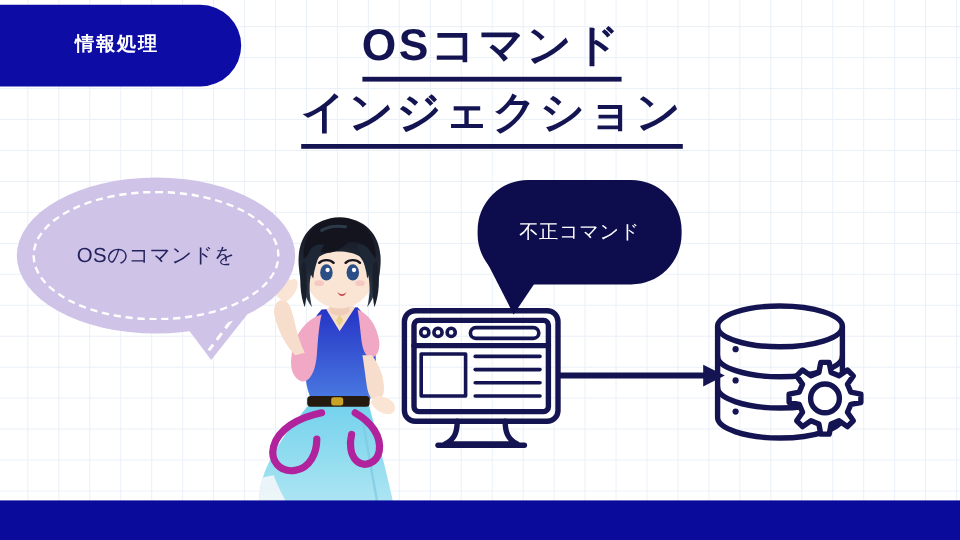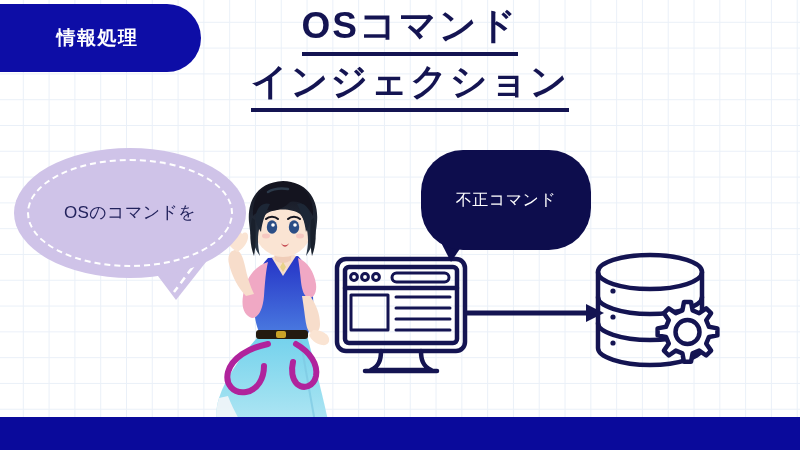--- a/index.html
+++ b/index.html
@@ -32,32 +32,32 @@
     border-radius: 0 40px 40px 0;
     color: #ffffff;
     display: flex;
     flex-direction: column;
     align-items: center;
     justify-content: center;
     padding-left: 8px;
     box-sizing: border-box;
   }
   .badge-line {
-    font-size: 19px;
+    font-size: 16px;
     font-weight: bold;
     line-height: 1.45;
     letter-spacing: 1.5px;
     white-space: nowrap;
   }
 
   
   .title {
     position: absolute;
     left: 200px;
-    top: 0;
+    top: 12px;
     width: 420px;
     text-align: center;
   }
   .title-line {
     display: inline-block;
     color: #141452;
     font-size: 37px;
     font-weight: bold;
     letter-spacing: 2px;
     line-height: 1.38;
@@ -101,24 +101,24 @@
     font-size: 17px;
     line-height: 1.55;
     text-align: center;
     letter-spacing: 0.4px;
     z-index: 2;
   }
 
   
   .bubble-navy-wrap {
     position: absolute;
-    left: 421px;
+    left: 398px;
     top: 150px;
     width: 170px;
-    height: 100px;
+    height: 87px;
   }
   .bubble-navy {
     position: absolute;
     inset: 0;
     background: #0d0d4d;
     border-radius: 42px;
     display: flex;
     align-items: center;
     justify-content: center;
   }

